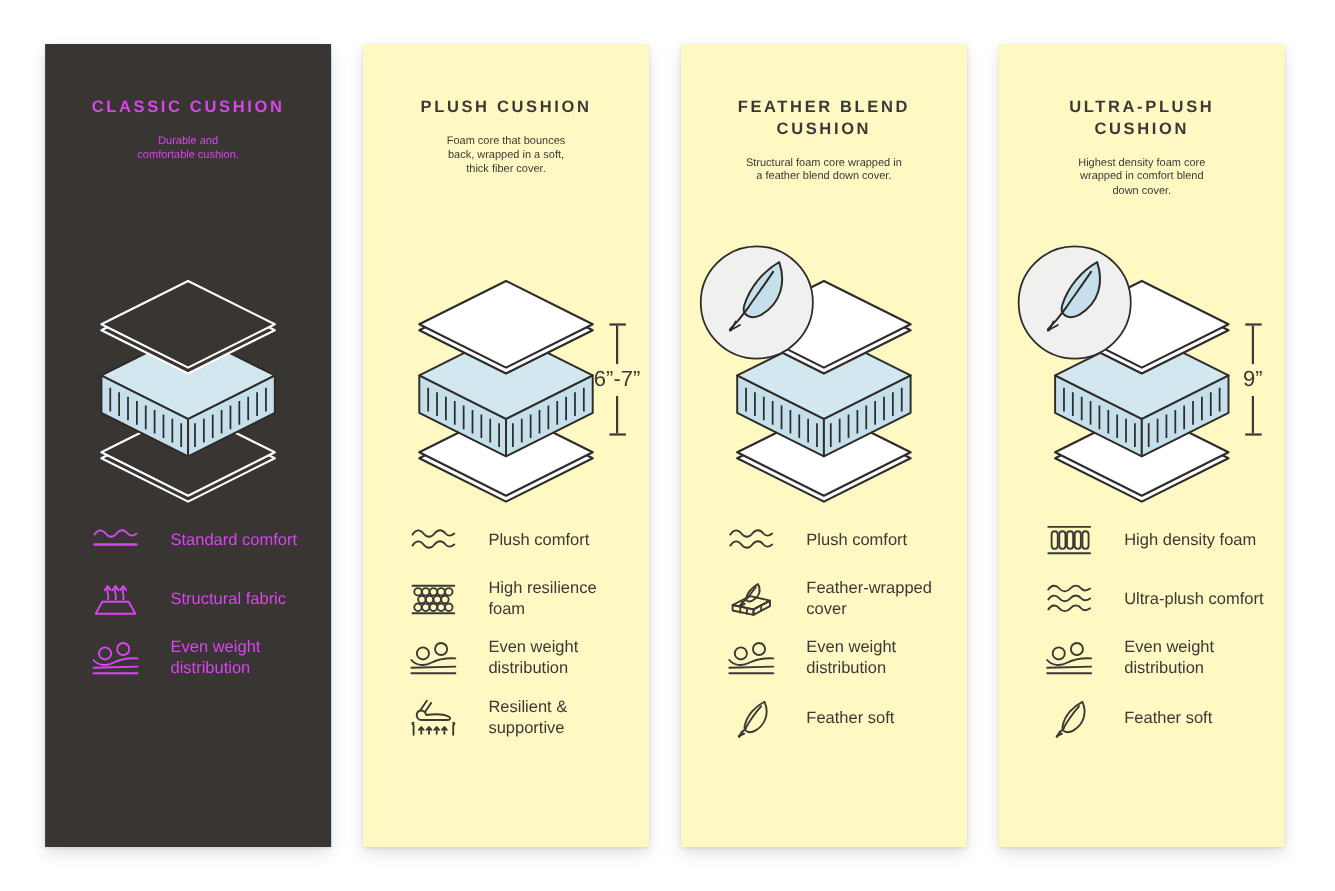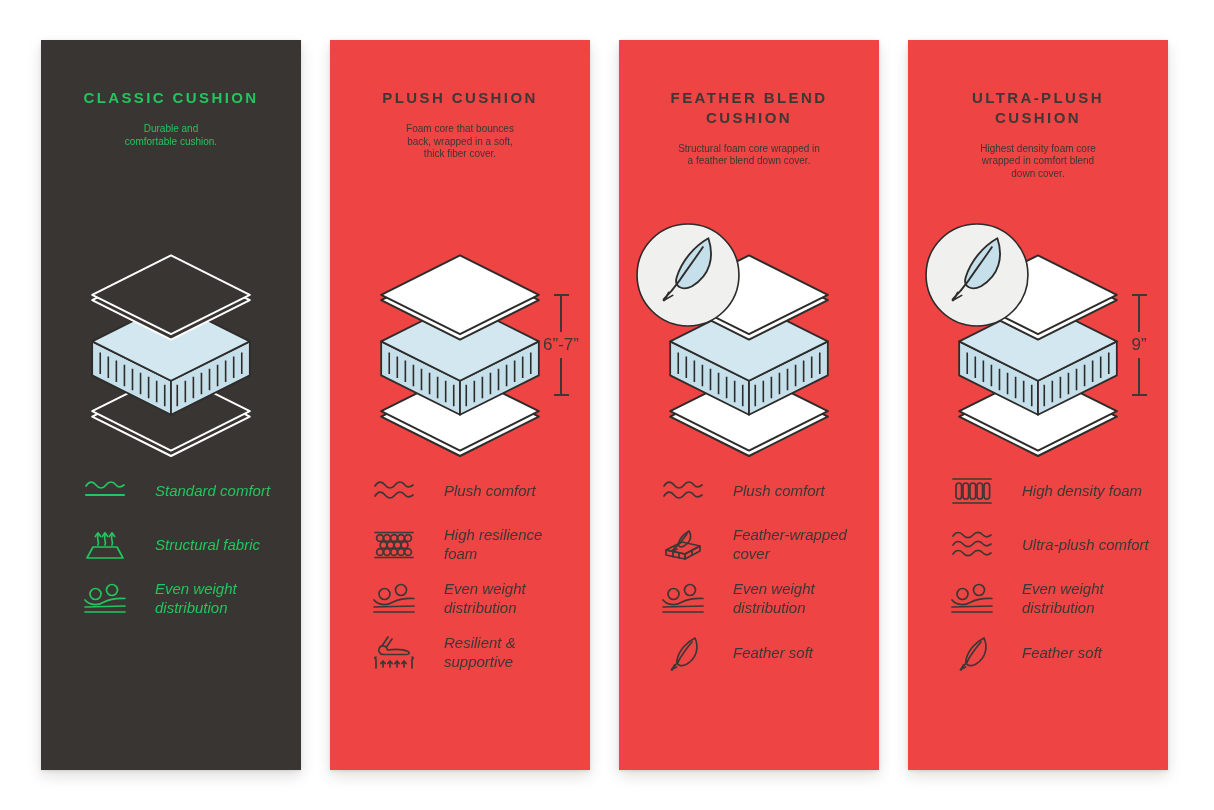--- a/index.html
+++ b/index.html
@@ -7,25 +7,25 @@
     width:1214px;height:810px;position:relative;
     background:#ffffff;
     font-family:"Liberation Sans", sans-serif;
     overflow:hidden;
   }
   .column{
     position:absolute;top:40px;width:260px;height:730px;
     box-shadow:0 6px 14px rgba(0,0,0,0.13), 0 1px 3px rgba(0,0,0,0.10);
   }
   .column.dark{
-    background:#383532;color:#22c55e;
+    background:#383532;color:#d946ef;
     --panel:#383532;--slab:#383532;
   }
   .column.light{
-    background:#ef4444;color:#3b3835;
+    background:#fef9c3;color:#3b3835;
     --panel:#f0f0ee;--slab:#ffffff;
   }
   #col1{left:41px}
   #col2{left:330px}
   #col3{left:619px}
   #col4{left:908px}
 
   .title{
     margin:48px 10px 0;text-align:center;
     font-size:15px;font-weight:700;letter-spacing:2.4px;
@@ -41,26 +41,26 @@
   .column.dark .cushion{color:#ffffff;}
 
   .badge{position:absolute;left:16px;top:-14px;width:106px;height:106px;}
 
   .measure{
     position:absolute;left:202px;top:58px;height:102px;width:58px;
     display:flex;flex-direction:column;align-items:center;
   }
   .measure .cap{width:15px;border-top:2px solid currentColor;}
   .measure .stem{flex:1;width:2px;background:currentColor;}
-  .measure .mlabel{font-size:17px;padding:3px 0;white-space:nowrap;text-align:right;}
+  .measure .mlabel{font-size:20px;padding:3px 0;white-space:nowrap;text-align:right;}
 
   .features{
     list-style:none;margin:0;padding:0;
     position:absolute;top:432px;left:40px;right:8px;
-    display:flex;flex-direction:column;gap:16px;font-style:italic;
+    display:flex;flex-direction:column;gap:16px;
   }
   .feature{display:flex;align-items:center;gap:26px;min-height:36px;}
   .ficon{flex:0 0 48px;width:48px;height:38px;display:flex;align-items:center;}
   .iline{
     width:48px;height:36px;
     fill:none;stroke:currentColor;stroke-width:1.7;
     stroke-linecap:round;stroke-linejoin:round;
   }
   .flabel{font-size:15px;line-height:1.25;white-space:pre-line;}
 </style>

